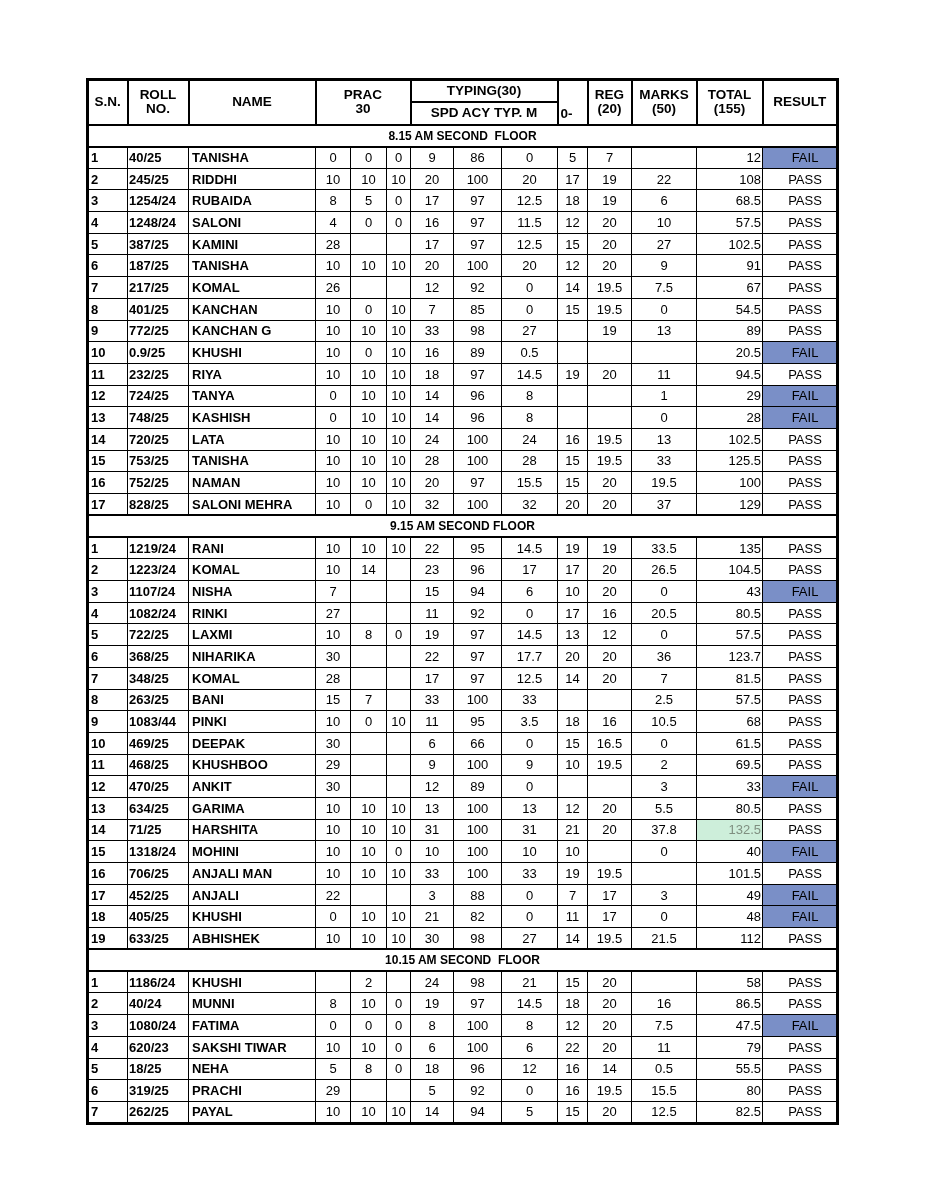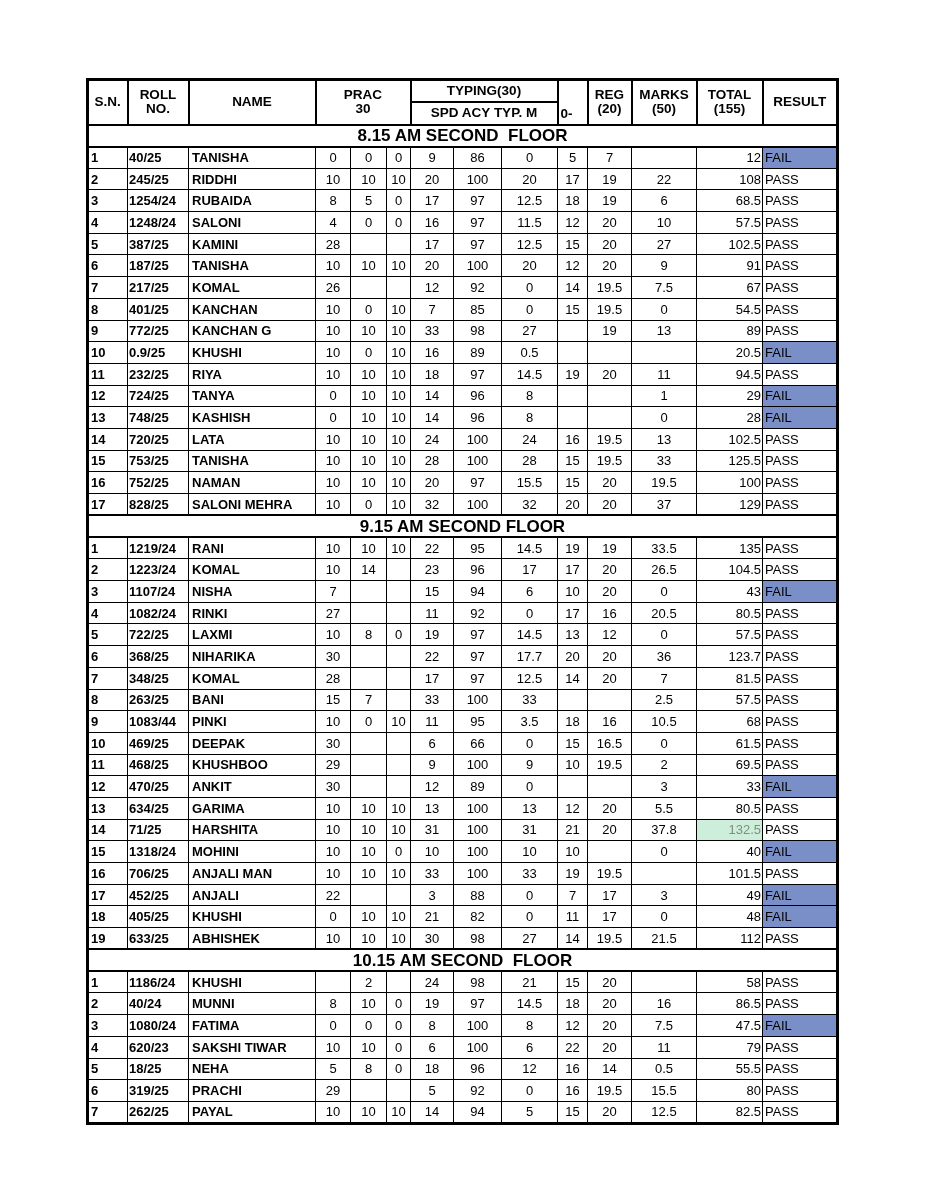--- a/index.html
+++ b/index.html
@@ -37,31 +37,31 @@
     overflow: hidden;
     white-space: nowrap;
   }
   .wrap2 { white-space: pre-line; }
   th.h-zero { vertical-align: bottom; text-align: left; padding-left: 2px; padding-bottom: 2px; }
   thead tr { height: 22.5px; }
   tr.section-row td {
     border-top: 2px solid #000;
     border-bottom: 2px solid #000;
     font-weight: bold;
-    font-size: 17px;
+    font-size: 12px;
     text-align: center;
     white-space: pre;
     height: 22px;
   }
   td.c-sn   { text-align: left; font-weight: bold; padding-left: 2px; }
   td.c-roll { text-align: left; font-weight: bold; padding-left: 1px; }
   td.c-name { text-align: left; font-weight: bold; padding-left: 3px; margin-left: 10px; }
   td.c-num  { text-align: center; }
   td.c-total{ text-align: right; padding-right: 1px; }
-  td.c-result{ text-align: left; padding-left: 2px; }
+  td.c-result{ text-align: center; padding-left: 11px; }
   td.c-result.fail { background: var(--fail-bg, #7a8fc7); }
   td.c-total.hl-green { background: var(--hl-bg, #cdeeda); color: var(--hl-text, #7f8f80); }
 </style>
 </head>
 <body style="background: rgb(255, 255, 255);">
 
 <div class="sheet">
   <table class="results">
     <colgroup>
       <col style="width:40px">

